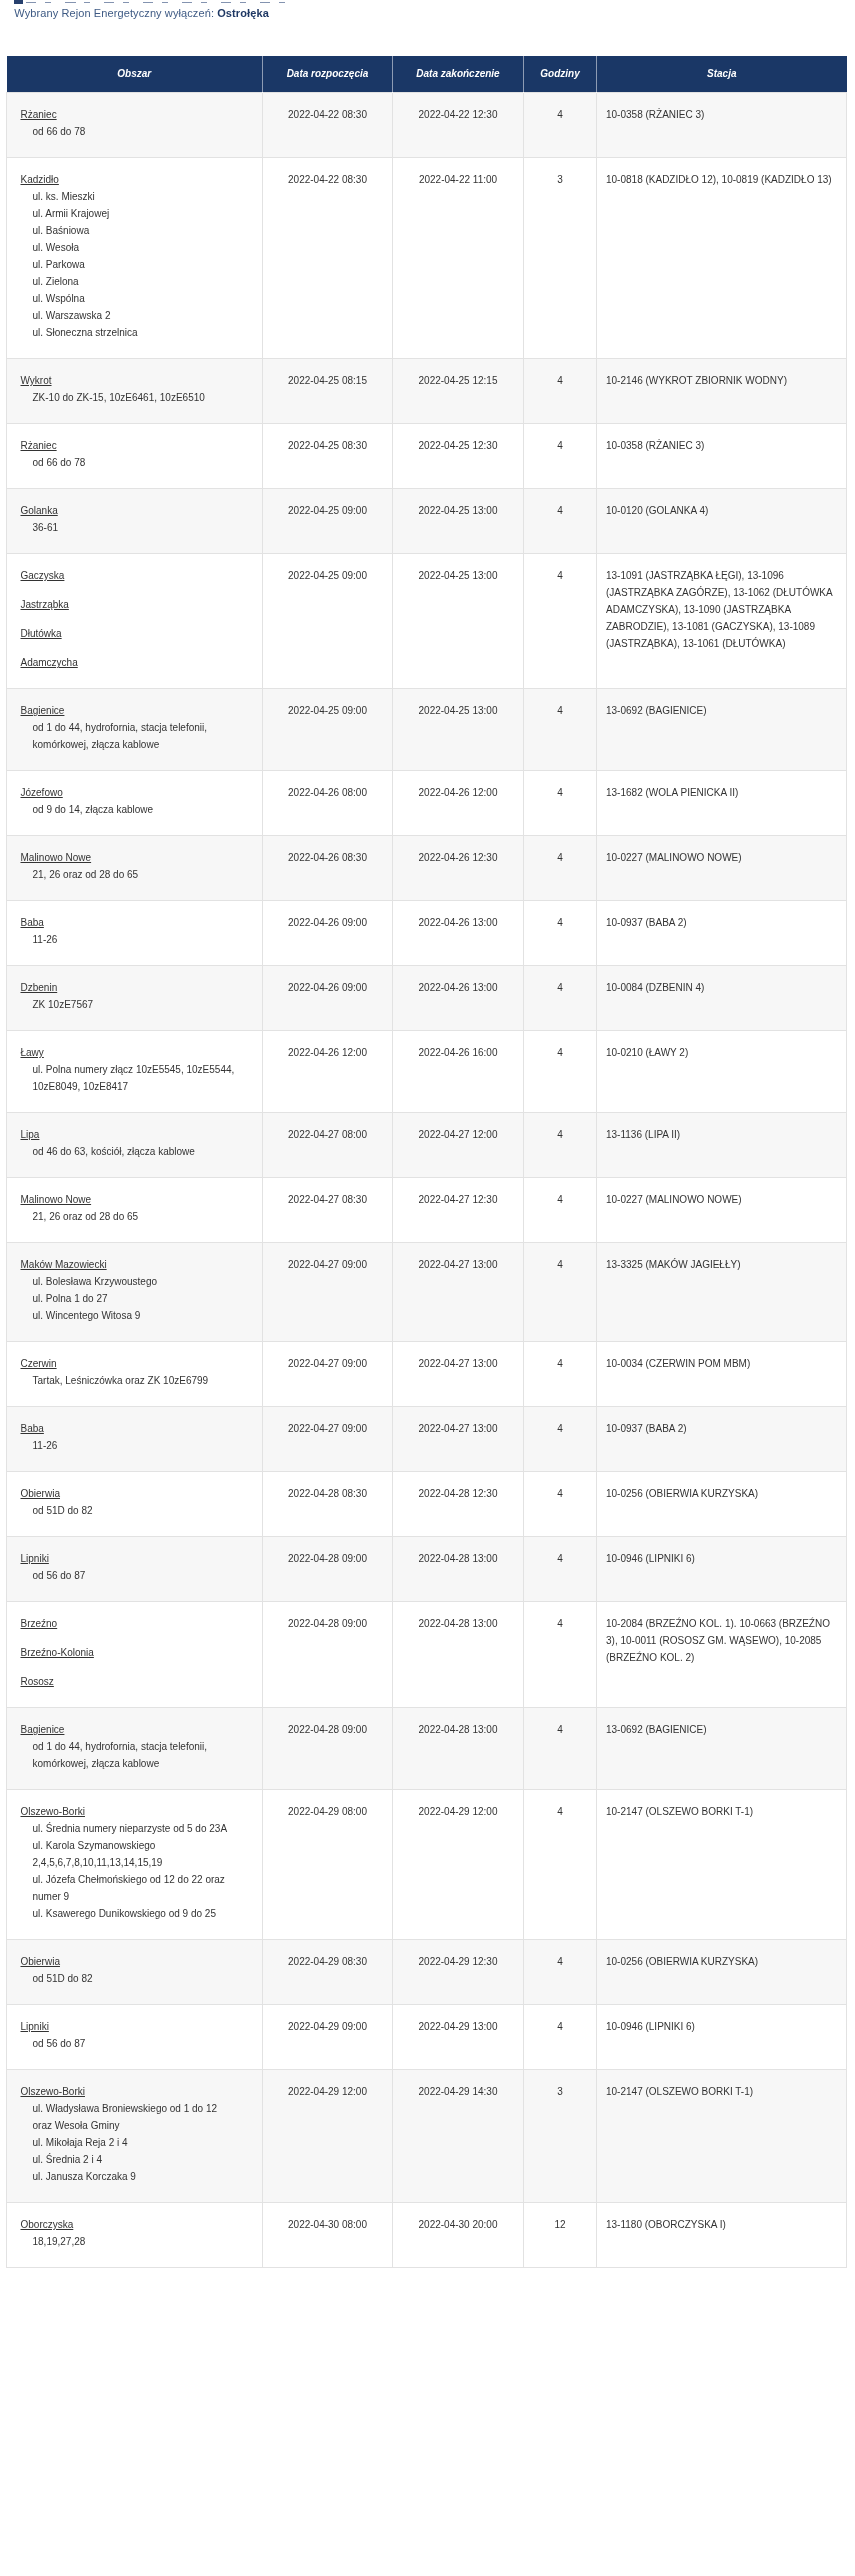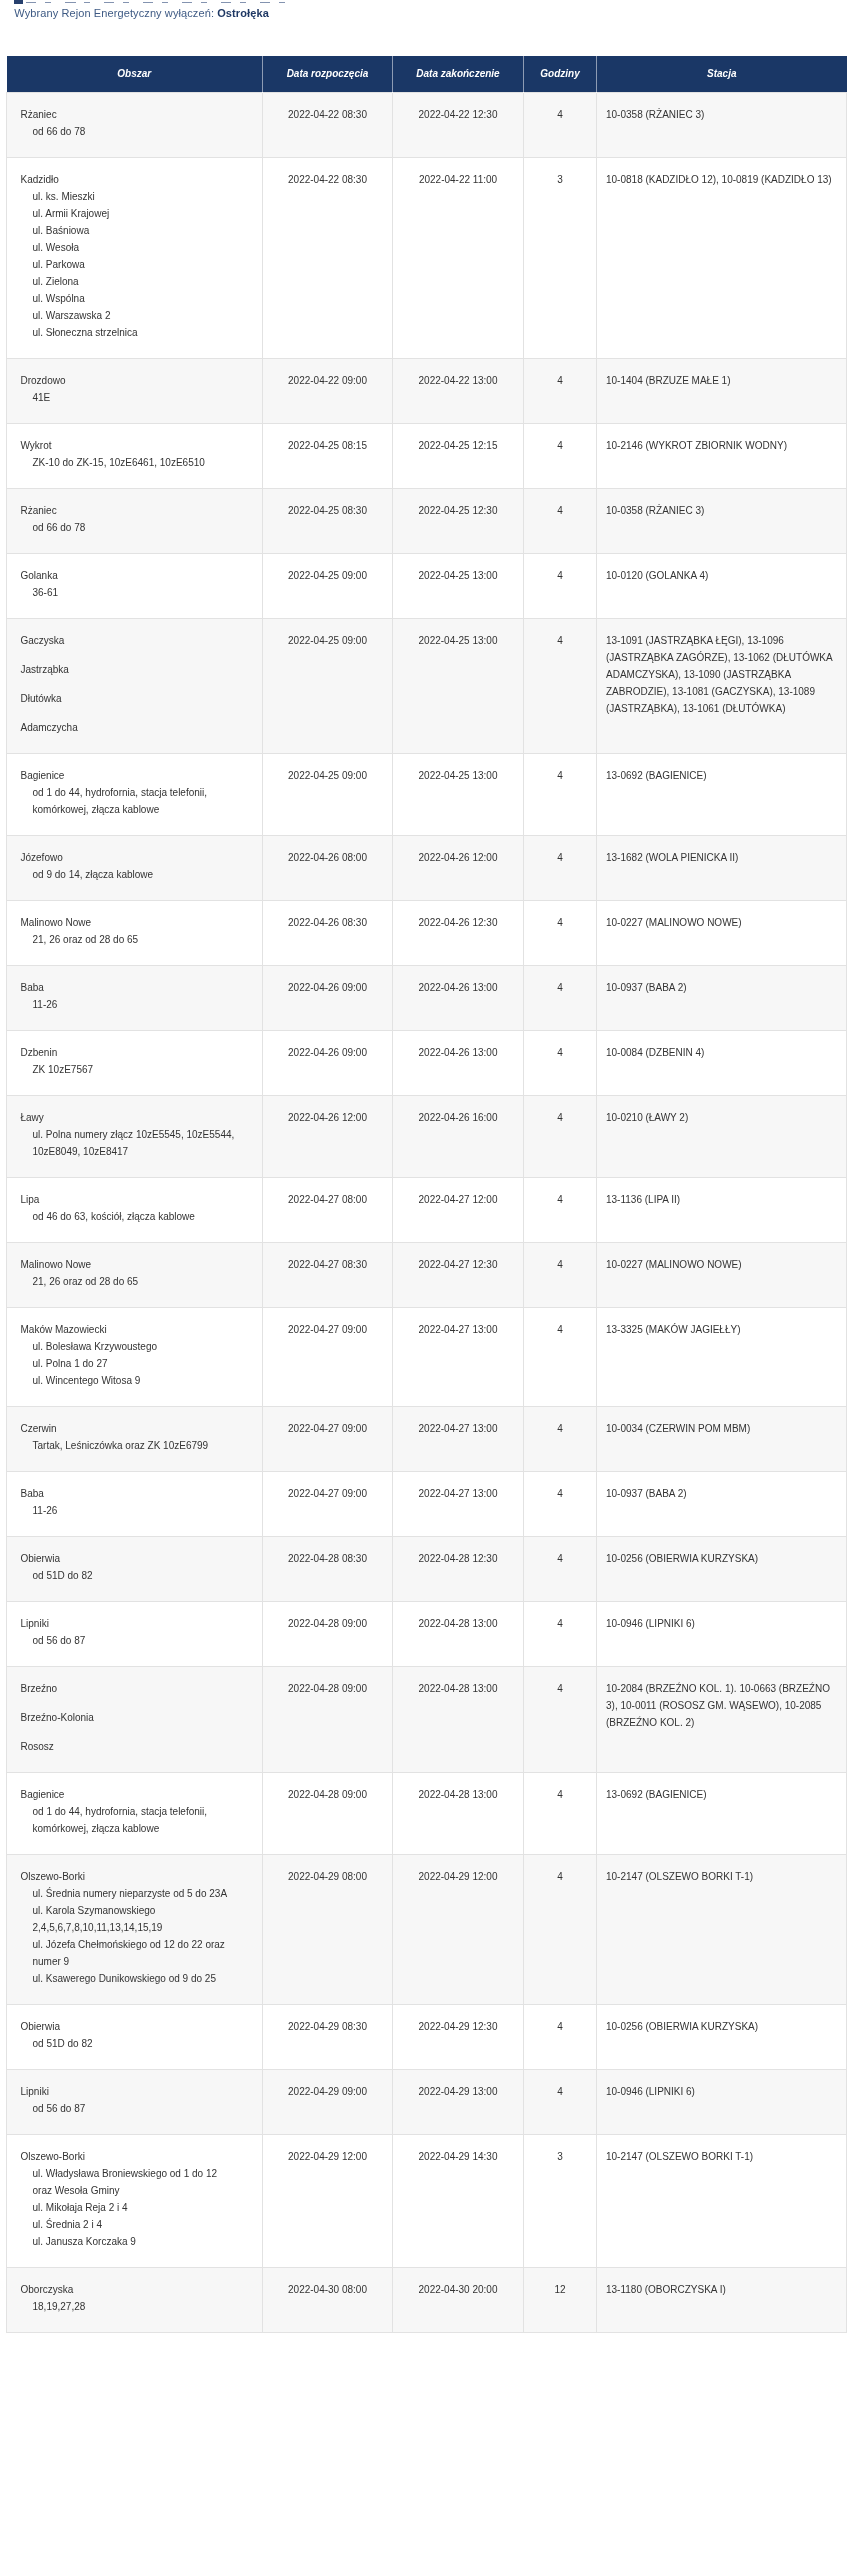--- a/index.html
+++ b/index.html
@@ -64,21 +64,21 @@
     line-height:17px;
     color:var(--text);
     background:#ffffff;
   }
   tbody tr:nth-child(odd) td{background:var(--row-alt-bg);}
   td.c-obszar{padding:13.5px 6px 16.5px 7.5px;text-align:left;}
   td.c-date,td.c-hours{padding:13.5px 3px 16.5px;text-align:center;}
   td.c-station{padding:13.5px 9px 16.5px;}
   .grp{margin:0 0 12px 0;}
   .grp:last-child{margin-bottom:0;}
-  .g-name{padding-left:6px;}
+  .g-name{padding-left:6px;text-decoration:underline;}
   .g-line{padding-left:18px;}
 </style>
 </head>
 <body>
 
 <div class="top-fragment"></div>
 
 <div class="page-title">
   <span>Wybrany Rejon Energetyczny wyłączeń: </span><strong>Ostrołęka</strong>
 </div>
@@ -129,32 +129,20 @@
           </div>
         </td>
     <td class="c-date">2022-04-22 08:30</td>
     <td class="c-date">2022-04-22 11:00</td>
     <td class="c-hours">3</td>
     <td class="c-station">10-0818 (KADZIDŁO 12), 10-0819 (KADZIDŁO 13)</td>
   </tr>
       <tr>
     <td class="c-obszar">
           <div class="grp">
-            <div class="g-name">Drozdowo</div>
-            <div class="g-line">41E</div>
-          </div>
-        </td>
-    <td class="c-date">2022-04-22 09:00</td>
-    <td class="c-date">2022-04-22 13:00</td>
-    <td class="c-hours">4</td>
-    <td class="c-station">10-1404 (BRZUZE MAŁE 1)</td>
-  </tr>
-      <tr>
-    <td class="c-obszar">
-          <div class="grp">
             <div class="g-name">Wykrot</div>
             <div class="g-line">ZK-10 do ZK-15, 10zE6461, 10zE6510</div>
           </div>
         </td>
     <td class="c-date">2022-04-25 08:15</td>
     <td class="c-date">2022-04-25 12:15</td>
     <td class="c-hours">4</td>
     <td class="c-station">10-2146 (WYKROT ZBIORNIK WODNY)</td>
   </tr>
       <tr>

